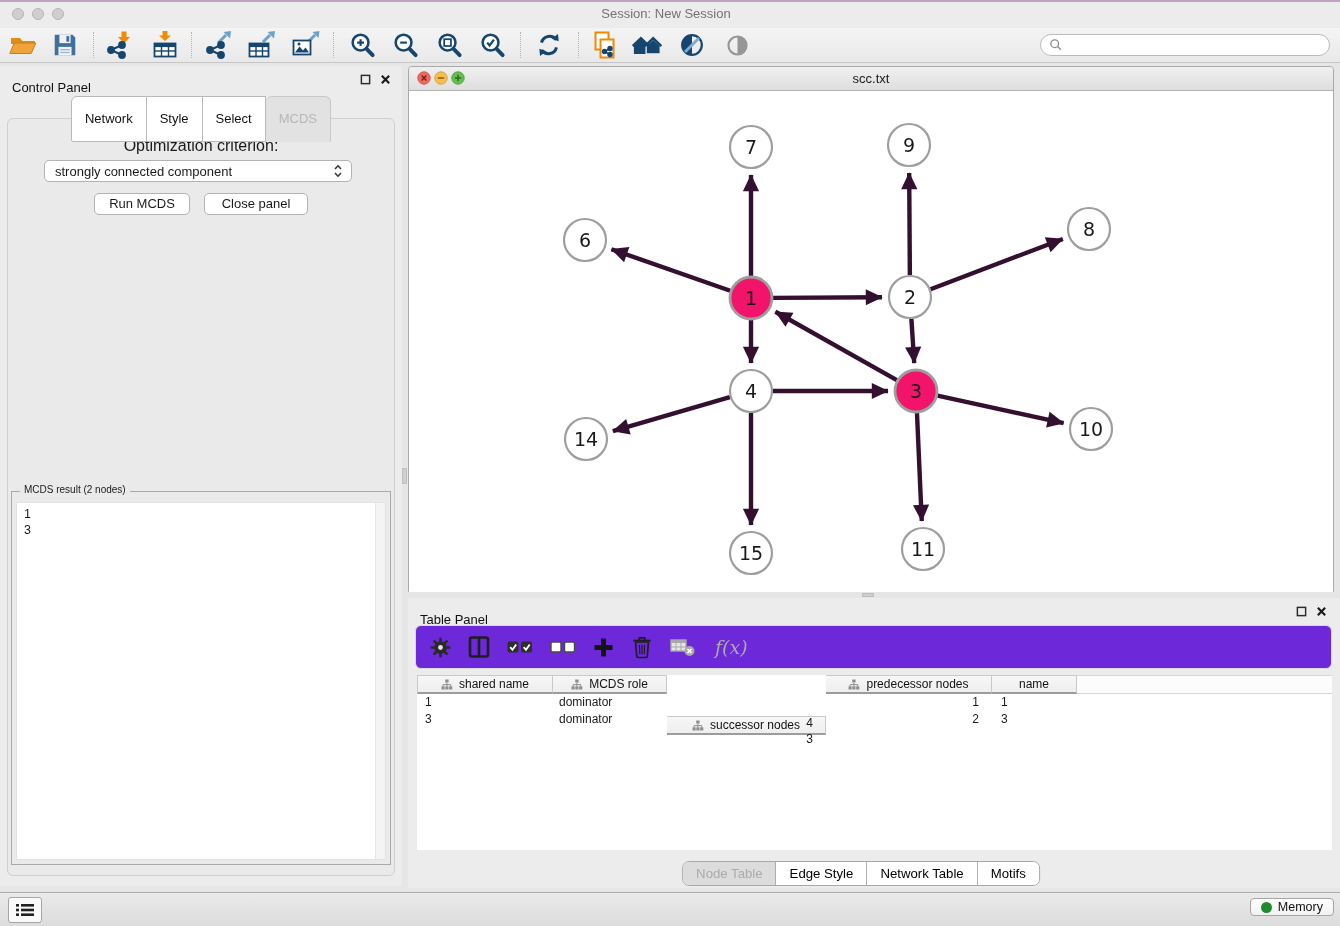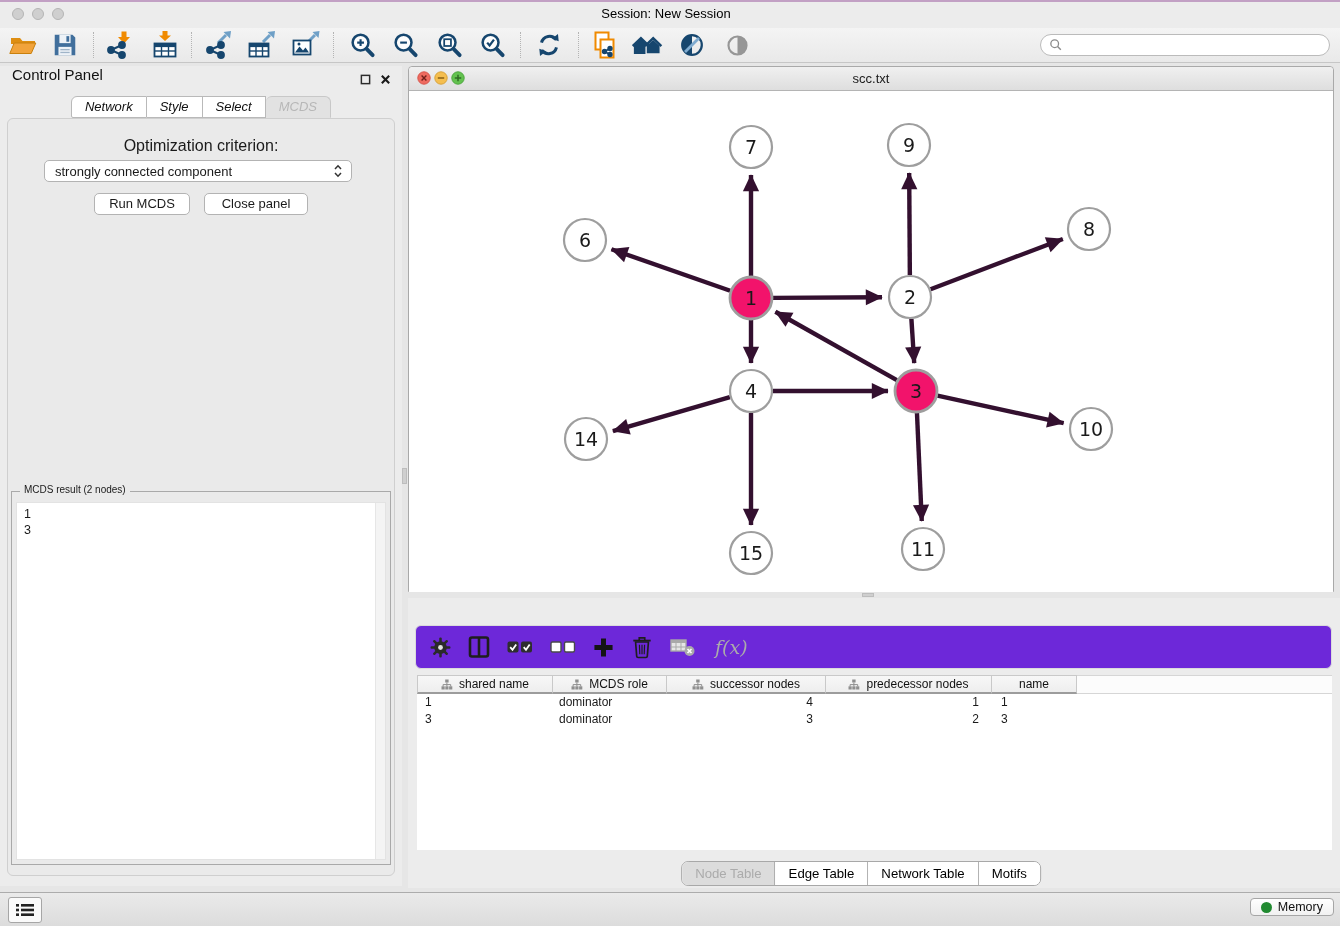--- a/index.html
+++ b/index.html
@@ -7,41 +7,41 @@
        font-family:"Liberation Sans",sans-serif;background:#E6E6E6;color:#1A1A1A;
        -webkit-font-smoothing:antialiased;}
   #app{position:absolute;inset:0;}
 
   
   #titlebar{position:absolute;left:0;top:0;width:1340px;height:28px;background:#ECECEC;
             border-bottom:1px solid #D2D2D2;}
   #titlebar .accent{position:absolute;left:0;top:0;width:100%;height:2px;background:#C2A0C4;}
   .mac-lights{position:absolute;left:12px;top:8px;display:flex;gap:8px;}
   .mac-lights .dot{width:12px;height:12px;border-radius:50%;background:#CFCFCF;border:1px solid #B5B5B5;box-sizing:border-box;}
-  #titlebar .title{position:absolute;left:0;right:8px;top:6px;text-align:center;font-size:13px;color:#000000;}
+  #titlebar .title{position:absolute;left:0;right:8px;top:6px;text-align:center;font-size:13px;color:#737373;}
 
   
   #toolbar{position:absolute;left:0;top:28px;width:1340px;height:34px;
            background:linear-gradient(#F4F4F4,#E9E9E9);border-bottom:1px solid #C6C6C6;}
   .tb-icon{position:absolute;top:1px;width:32px;height:32px;display:flex;align-items:center;justify-content:center;cursor:default;}
   .tb-sep{position:absolute;top:4px;width:0;height:26px;border-left:1px dotted #B4B4B4;}
   .search{position:absolute;left:1040px;top:6px;width:290px;height:22px;background:#FFF;
           border:1px solid #BBB;border-radius:11px;display:flex;align-items:center;padding-left:8px;box-sizing:border-box;}
   .search input{border:none;outline:none;flex:1;font-size:12px;background:transparent;margin-left:4px;font-family:"Liberation Sans",sans-serif;}
 
   
   #control-panel{position:absolute;left:0;top:66px;width:402px;height:820px;background:#ECECEC;}
   .panel-header{position:absolute;left:0;top:0;right:0;height:26px;}
-  .panel-header .ph-title{position:absolute;left:12px;top:0;font-size:15px;color:#111;}
+  .panel-header .ph-title{position:absolute;left:12px;top:14px;font-size:13px;color:#111;}
   .win-btn{position:absolute;top:6px;width:14px;height:14px;display:flex;align-items:center;justify-content:center;}
   #control-panel .win-float{right:30px;}
   #control-panel .win-close{right:10px;}
   .cp-tabs{position:absolute;top:30px;left:0;right:0;display:flex;justify-content:center;z-index:2;}
-  .tab{height:20px;line-height:20px;padding:0 13px;font-size:13px;background:#FFF;color:#111;
-       border:1px solid #B9B9B9;border-left-width:0;font-style:italic;}
+  .tab{height:20px;line-height:20px;padding:12px 13px;font-size:13px;background:#FFF;color:#111;
+       border:1px solid #B9B9B9;border-left-width:0;}
   .tab:first-child{border-left-width:1px;border-top-left-radius:6px;border-bottom-left-radius:2px;}
   .tab:last-child{border-top-right-radius:6px;}
   .cp-tabs .tab.active{background:#E2E2E2;color:#B7B7B7;border-color:#C8C8C8;border-bottom-color:#E2E2E2;
        border-top-left-radius:6px;border-top-right-radius:6px;}
   .cp-body{position:absolute;top:52px;left:7px;right:7px;bottom:10px;background:#EAEAEA;
            border:1px solid #CFCFCF;border-radius:6px;}
   .opt-label{position:absolute;top:18px;left:0;right:0;text-align:center;font-size:16px;}
   .dropdown{position:absolute;top:41px;left:36px;width:308px;height:22px;background:#FFF;border:1px solid #B3B3B3;
             border-radius:5px;box-sizing:border-box;display:flex;align-items:center;padding:0 8px 0 10px;}
   .dropdown .dd-text{flex:1;font-size:13px;}
@@ -83,21 +83,21 @@
   .tbl-head{display:flex;height:19px;}
   .th-cell{box-sizing:border-box;height:19px;background:linear-gradient(#F7F7F7,#EEEEEE);
            border-top:1px solid #C9C9C9;border-right:1px solid #C9C9C9;border-bottom:2px solid #9C9C9C;
            display:flex;align-items:center;justify-content:center;gap:6px;font-size:12px;color:#111;}
   .th-cell:first-child{border-left:1px solid #C9C9C9;}
   .th-fill{flex:1;background:#FCFCFC;border-top:1px solid #D6D6D6;border-bottom:1px solid #D6D6D6;}
   .tbl-row{display:flex;height:16.5px;align-items:center;}
   .td{box-sizing:border-box;font-size:12px;color:#1A1A1A;overflow:hidden;white-space:nowrap;}
   .c0{width:136px;padding-left:8px;}
   .c1{width:114px;padding-left:6px;}
-  .c2{width:159px;text-align:right;padding-right:13px;}
+  .c2{width:159px;text-align:right;padding-right:13px;margin-top:41px;}
   .c3{width:166px;text-align:right;padding-right:13px;}
   .c4{width:85px;padding-left:9px;}
   .th-cell.c0,.th-cell.c1,.th-cell.c2,.th-cell.c3,.th-cell.c4{padding:0;text-align:center;}
   .tp-tabs{position:absolute;bottom:2px;left:50%;transform:translateX(-50%);margin-left:-13px;
            display:flex;border:1px solid #A8A8A8;border-radius:7px;overflow:hidden;background:#FFF;align-items:center;}
   .tp-tab{height:23px;line-height:23px;padding:0 13px;font-size:13.2px;background:#FFF;color:#000;
           border-right:1px solid #A8A8A8;}
   .tp-tab:last-child{border-right:none;}
   .tp-tab.active{background:#DCDCDC;color:#ABABAB;}
 
@@ -420,20 +420,33 @@
           </g>
         </svg>
     </div>
   </div>
 
   <div id="h-splitter">
       <div class="grip"></div>
     </div>
 
   <div id="table-panel">
+    <div class="panel-header">
+      <div class="ph-title">Table Panel</div>
+      <div class="win-btn win-float">
+        <svg viewBox="0 0 12 12" width="11" height="11">
+            <rect x="1.5" y="1.5" width="9" height="9" fill="none" stroke="#2B2B2B" stroke-width="1.6"></rect>
+          </svg>
+      </div>
+      <div class="win-btn win-close">
+        <svg viewBox="0 0 12 12" width="11" height="11">
+            <path d="M2 2 L10 10 M10 2 L2 10" stroke="#1A1A1A" stroke-width="2.3"></path>
+          </svg>
+      </div>
+    </div>
     <div class="tp-toolbar">
       <div class="tp-tool">
         <svg viewBox="0 0 20 20" width="21" height="21">
             <g fill="#2A2A2A">
               <rect x="8.8" y="0.5" width="2.4" height="5" rx="1"></rect>
               <rect x="8.8" y="0.5" width="2.4" height="5" rx="1" transform="rotate(45 10 10)"></rect>
               <rect x="8.8" y="0.5" width="2.4" height="5" rx="1" transform="rotate(90 10 10)"></rect>
               <rect x="8.8" y="0.5" width="2.4" height="5" rx="1" transform="rotate(135 10 10)"></rect>
               <rect x="8.8" y="0.5" width="2.4" height="5" rx="1" transform="rotate(180 10 10)"></rect>
               <rect x="8.8" y="0.5" width="2.4" height="5" rx="1" transform="rotate(225 10 10)"></rect>
@@ -555,21 +568,21 @@
         <div class="td c0">3</div>
         <div class="td c1">dominator</div>
         <div class="td c2">3</div>
         <div class="td c3">2</div>
         <div class="td c4">3</div>
       </div>
     </div>
 
     <div class="tp-tabs">
       <div class="tp-tab active">Node Table</div>
-      <div class="tp-tab">Edge Table</div>
+      <div class="tp-tab">Edge Style</div>
       <div class="tp-tab">Network Table</div>
       <div class="tp-tab">Motifs</div>
     </div>
   </div>
 
   <div id="status-bar">
     <div class="list-btn">
       <svg viewBox="0 0 18 14" width="18" height="14">
           <g fill="#222">
             <rect x="0" y="1" width="3" height="2.6"></rect>

